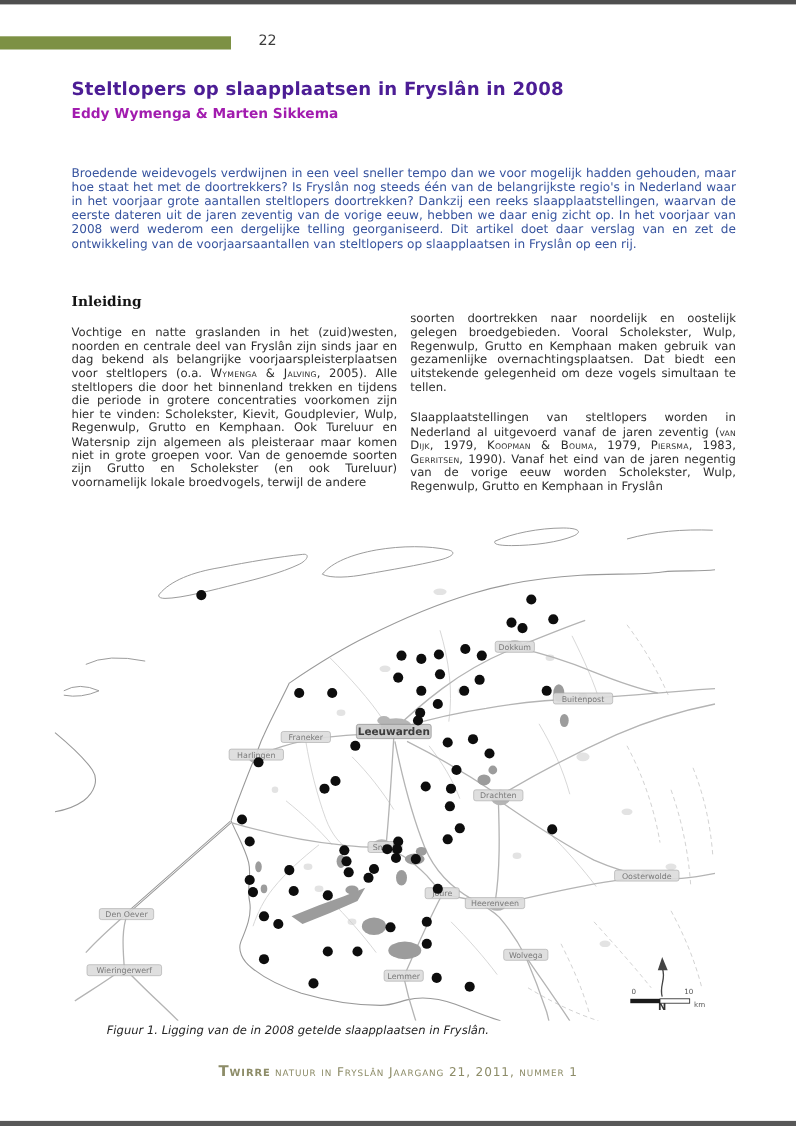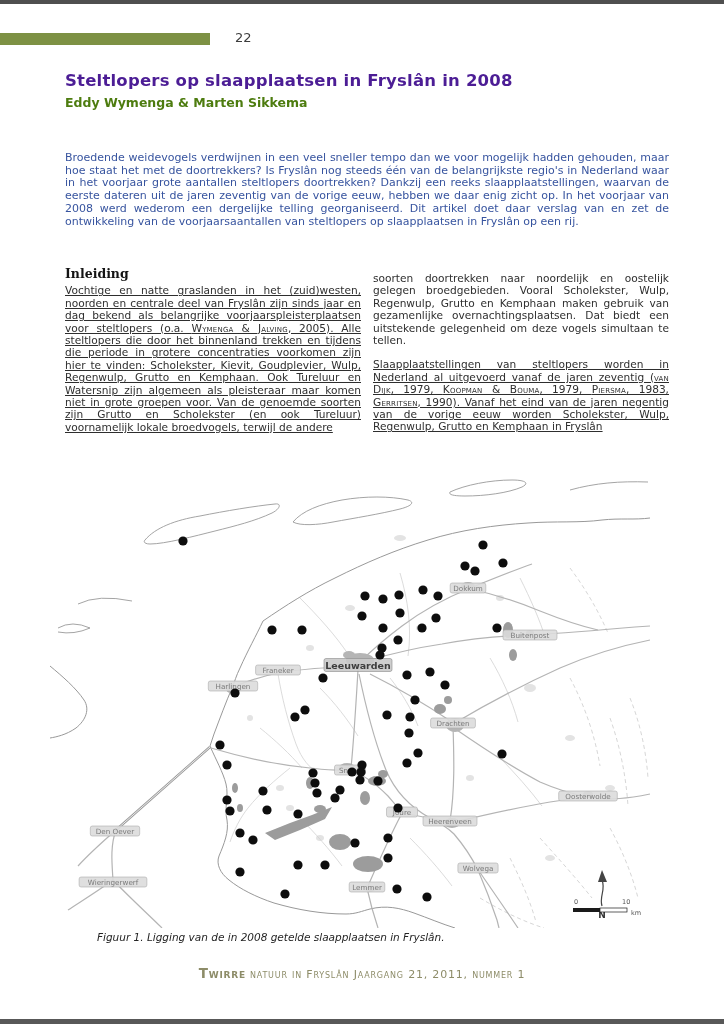--- a/index.html
+++ b/index.html
@@ -10,37 +10,37 @@
   }
   .edge-bar{position:absolute;left:0;width:724px;background:#4f4f4f;}
   .edge-top{top:0;height:4px;}
   .edge-bottom{bottom:0;height:5px;background:#585858;}
   .accent-bar{position:absolute;left:0;top:33px;width:210px;height:12px;}
   .page-number{position:absolute;left:218px;top:30px;font-size:13px;color:#3c3c3c;margin-left:17px;}
   .article-title{
     position:absolute;left:65px;top:60px;width:604px;
     font-size:16.5px;font-weight:bold;color:#4c1d95;letter-spacing:0.2px;
   }
-  .authors{position:absolute;left:65px;top:95px;width:604px;font-size:12.5px;font-weight:bold;color:#4d7c0f;}
+  .authors{position:absolute;left:65px;top:95px;width:604px;font-size:12.5px;font-weight:bold;color:#a21caf;}
   .intro{
     position:absolute;left:65px;top:152px;width:604px;
     font-size:11px;font-weight:normal;color:#37549f;
     line-height:12.7px;text-align:justify;
   }
   .columns{
     position:absolute;left:65px;top:268px;width:604px;
     display:flex;gap:12px;
   }
   .col{flex:1;font-size:10.6px;line-height:12.4px;text-align:justify;color:#2e2e2e;}
   .col h3{
     margin:0 0 2px 0;font-family:"DejaVu Serif","Liberation Serif",serif;
     font-size:12.5px;font-weight:bold;color:#141414;
   }
-  .col p{margin:4px 0 12px 0;}
-  .col p:last-child{margin-bottom:0;text-decoration:underline;}
+  .col p{margin:16px 0 12px 0;}
+  .col p:last-child{margin-bottom:0;}
   .sc{font-variant:small-caps;letter-spacing:0.2px;}
   .map-figure{position:absolute;left:48px;top:478px;width:604px;height:450px;}
   .map-figure svg{display:block;width:100%;height:100%;}
   .figure-caption{
     position:absolute;left:65px;top:931px;width:604px;
     font-size:10.5px;font-style:italic;color:#242424;margin-left:32px;
   }
   .footer{
     position:absolute;left:0;top:963px;width:724px;text-align:center;
     color:#8d8c68;font-variant:small-caps;letter-spacing:0.8px;

